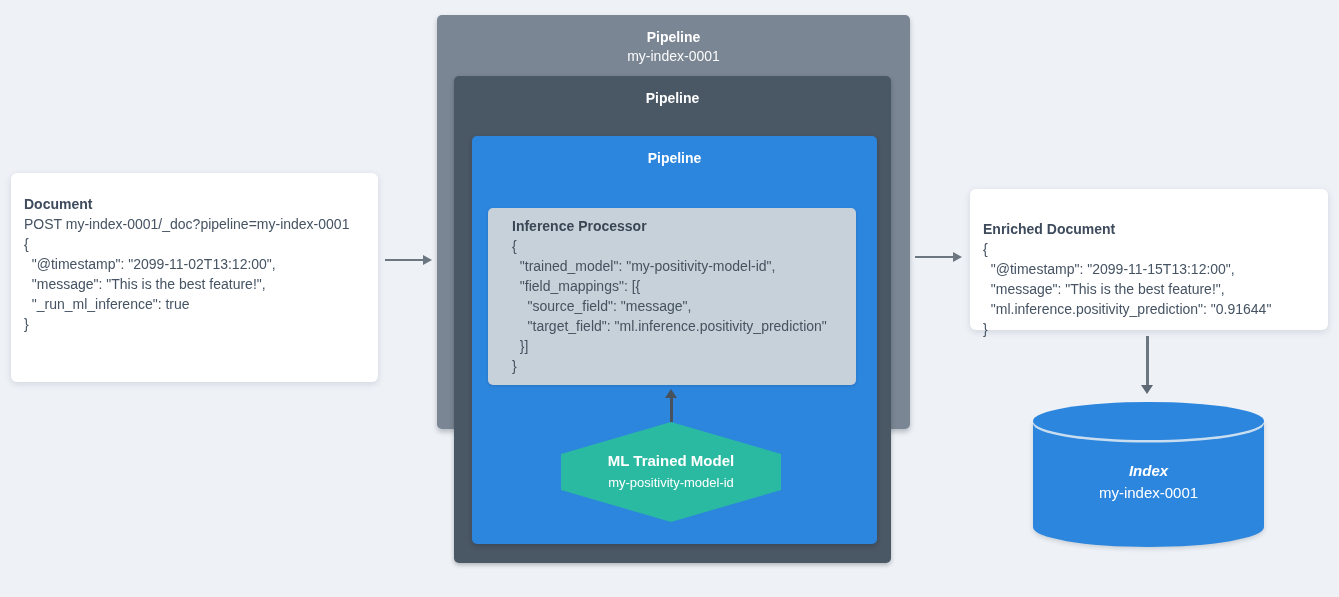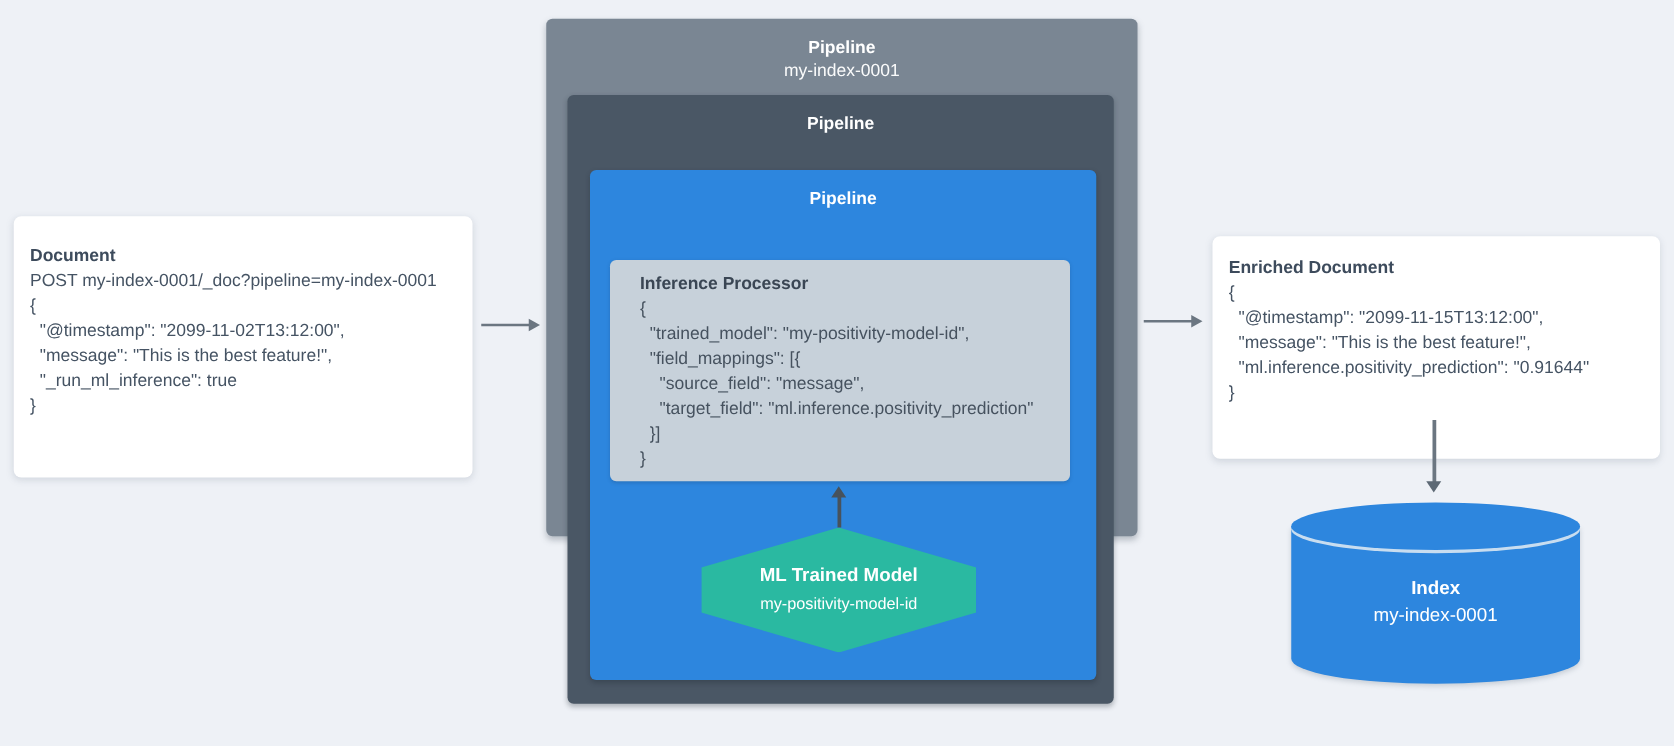--- a/index.html
+++ b/index.html
@@ -31,21 +31,21 @@
     color: #3d4b5c;
   }
   .code {
     font-family: "Liberation Sans", sans-serif;
     font-size: 14px;
     line-height: 20px;
     white-space: pre;
     color: #455363;
   }
   .doc-box { left: 11px; top: 173px; width: 367px; height: 209px; }
-  .enriched-box { left: 970px; top: 189px; width: 358px; height: 178px; padding-top: 14px; }
+  .enriched-box { left: 970px; top: 189px; width: 358px; height: 141px; padding-top: 30px; }
 
   
   .pipe-outer {
     position: absolute;
     left: 437px; top: 15px;
     width: 473px; height: 414px;
     background: #7a8693;
     border-radius: 5px;
     box-shadow: 0 3px 5px rgba(74,87,101,0.35);
   }
@@ -153,21 +153,21 @@
   .cyl-top {
     position: absolute; left: 0; right: 0; top: 0; height: 38px;
     background: #2d86de;
     border-radius: 50%;
     box-shadow: 0 2.5px 0 rgba(228,236,243,0.85);
   }
   .cyl-text {
     position: absolute; left: 0; right: 0; top: 58px;
     text-align: center; color: #ffffff;
   }
-  .cyl-title { font-weight: bold; font-size: 15px; line-height: 22px; }
+  .cyl-title { font-weight: bold; font-size: 15px; line-height: 22px; font-style: italic; }
   .cyl-name  { font-size: 15px; line-height: 22px; }
 </style>
 </head>
 <body>
 
 <div class="canvas">
 
   <div class="card doc-box">
     <div class="card-title">Document</div>
     <pre class="code">POST my-index-0001/_doc?pipeline=my-index-0001

